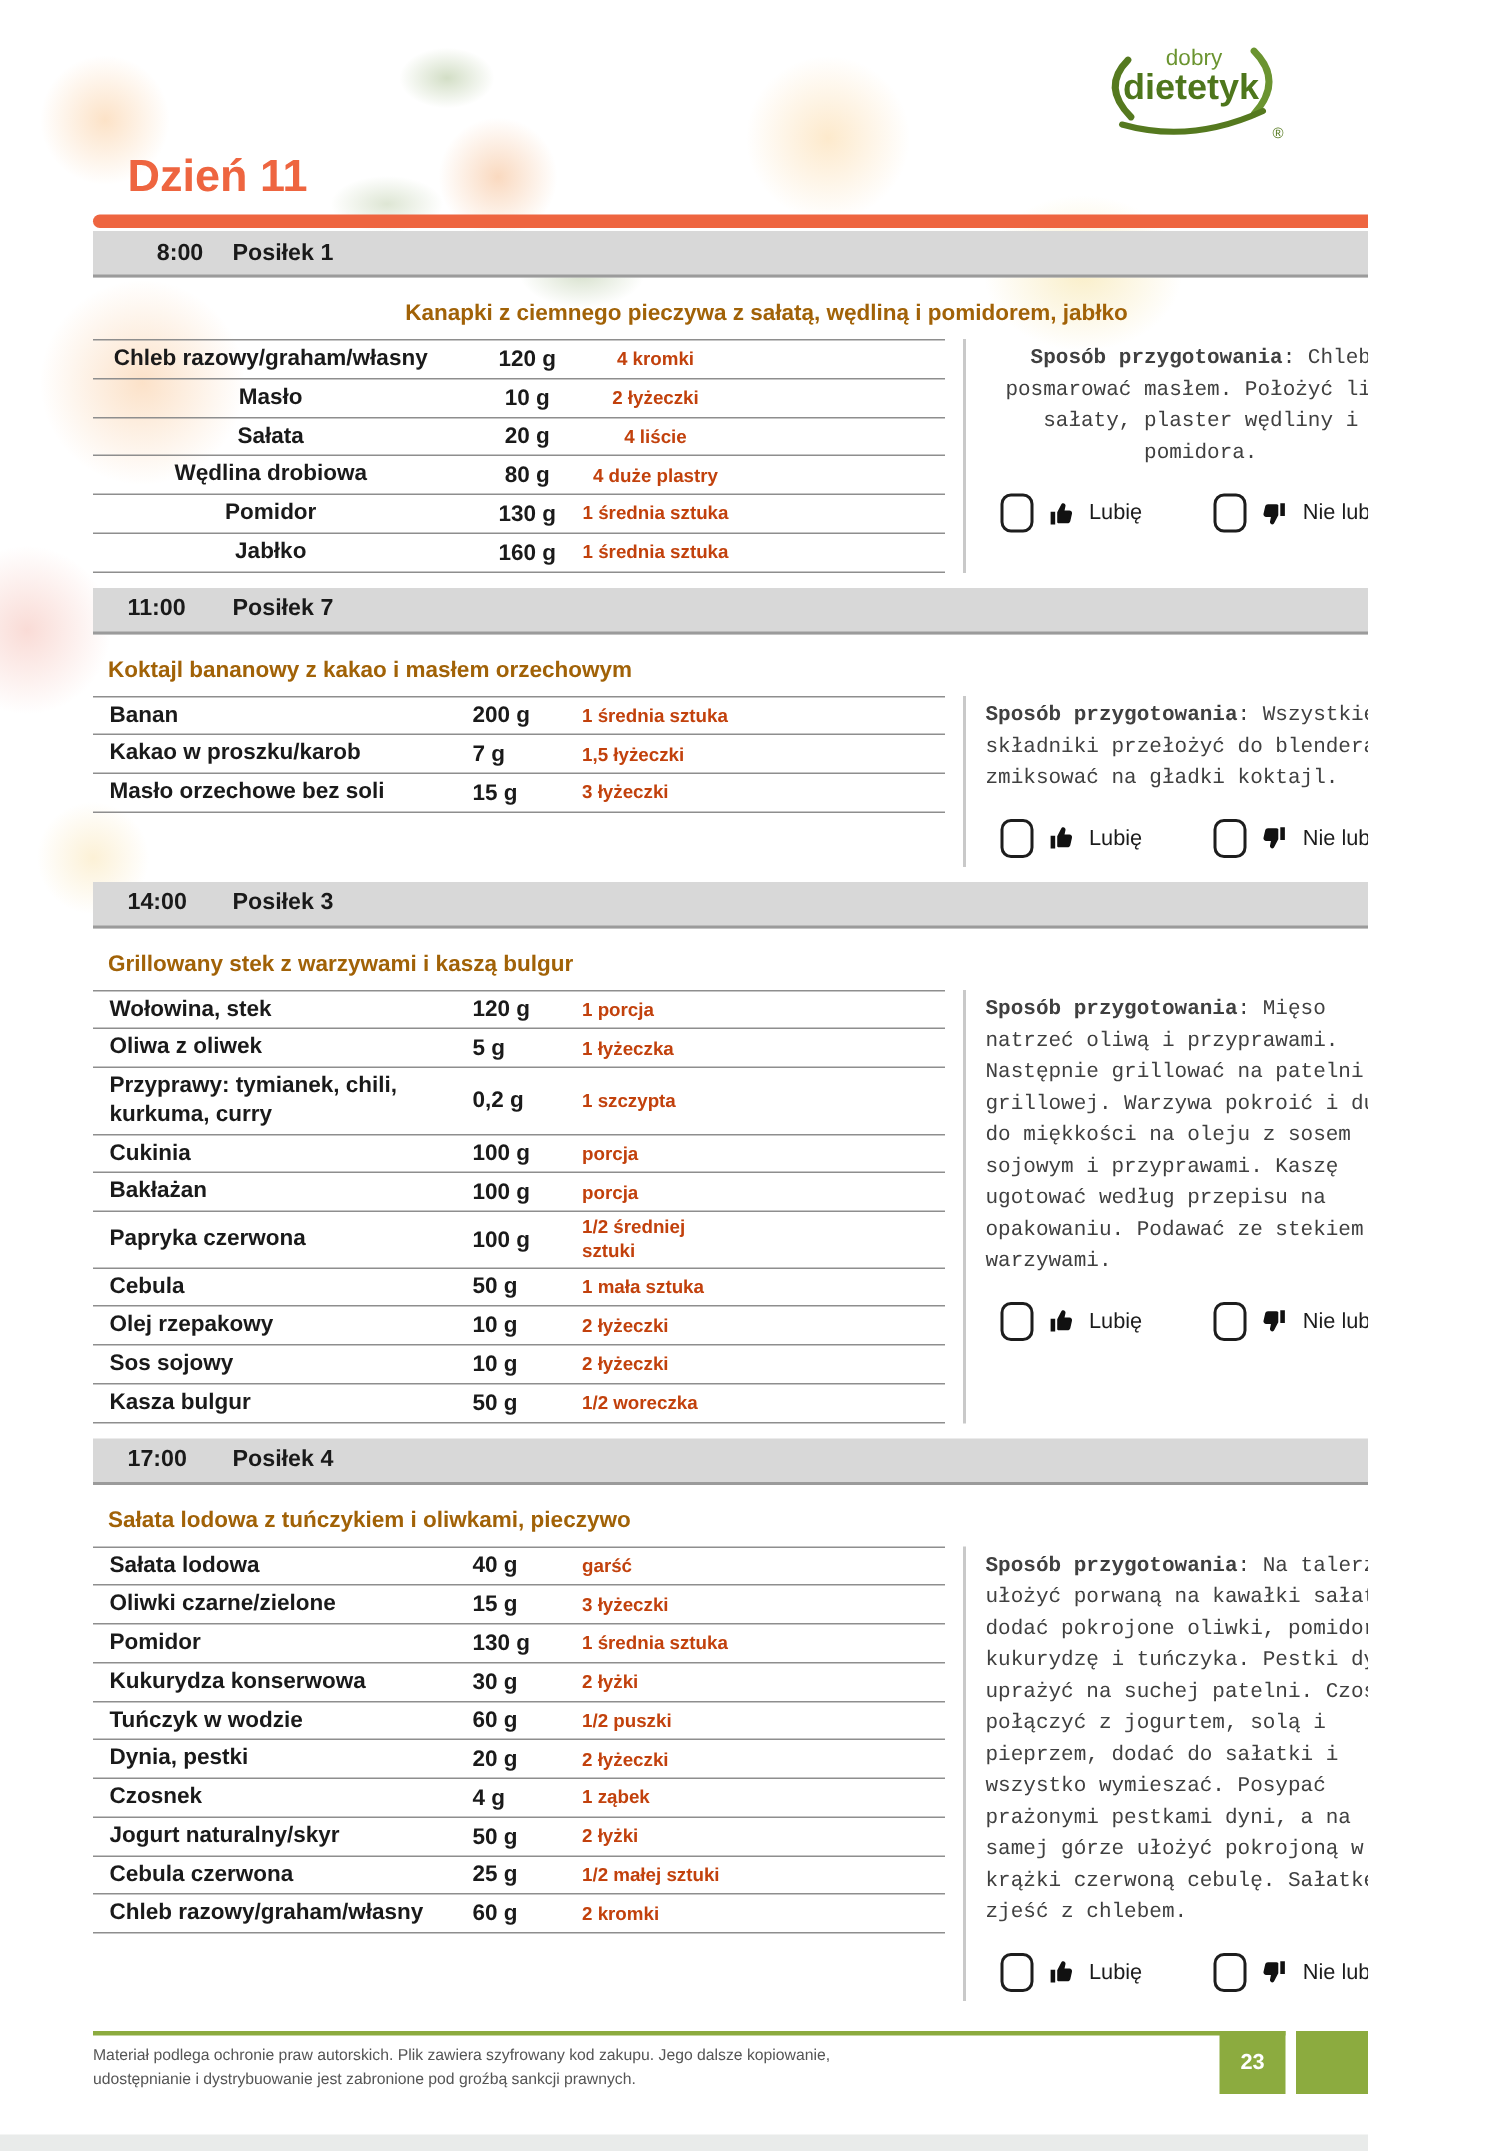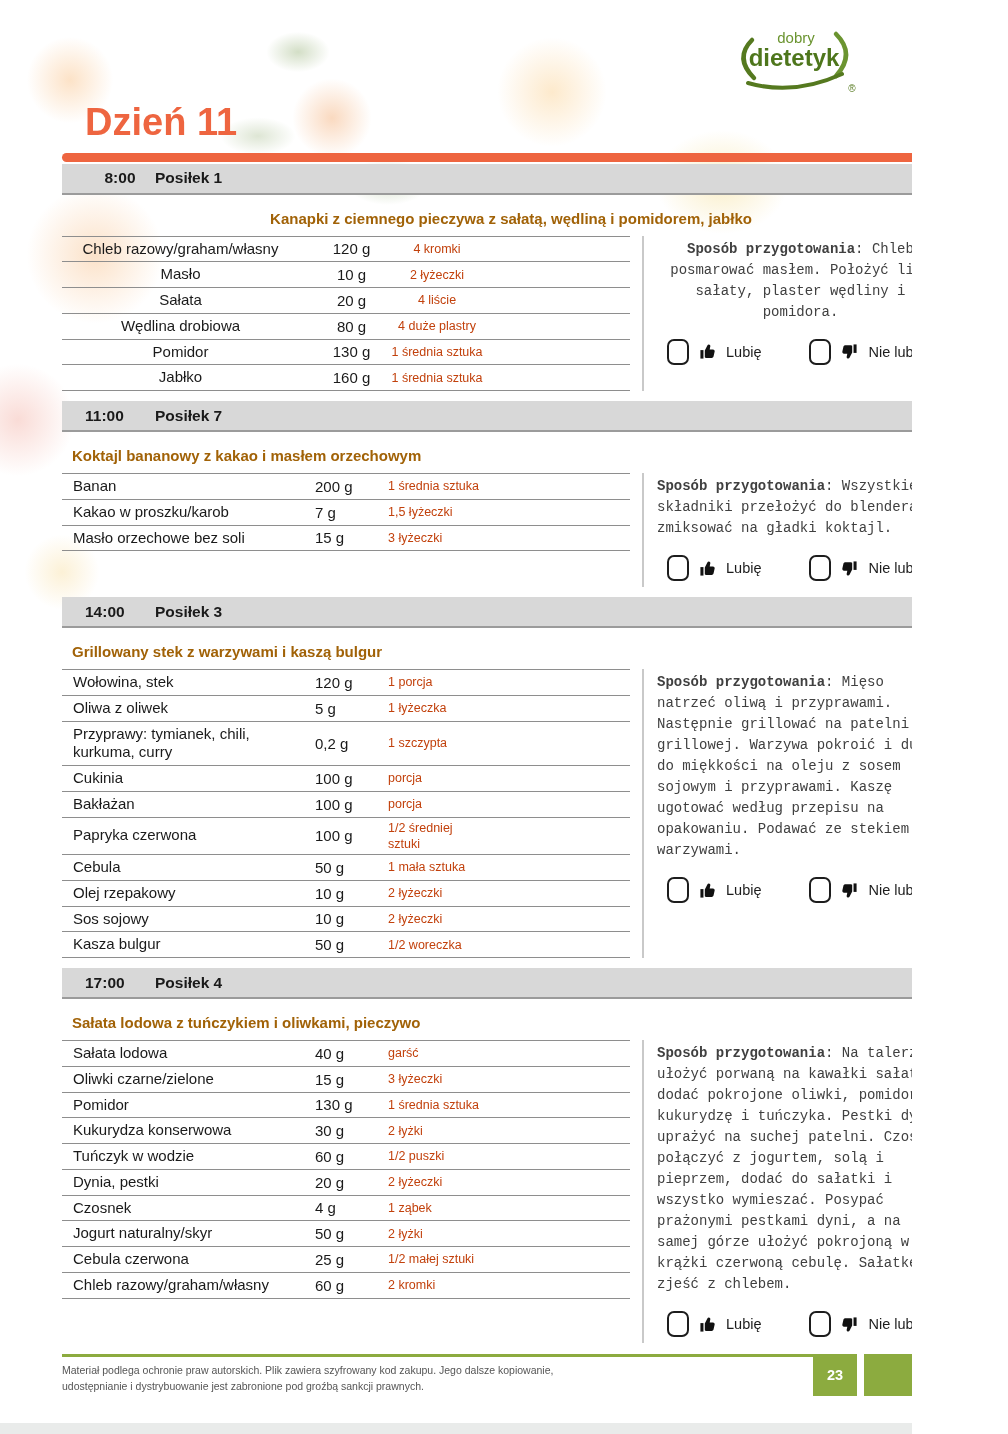--- a/index.html
+++ b/index.html
@@ -23,35 +23,35 @@
       radial-gradient(circle 52px at 62px 572px,  rgba(244,204,108,.28), rgba(244,204,108,0) 72%);
   }
 
   .content { position:relative; margin:0 58px 0 62px; width:888px; }
 
   
   .logo { position:absolute; top:24px; right:50px; width:132px; height:72px; }
 
   
   .page-header { padding-top:100px; }
-  .page-title { font-size:38px; font-weight:bold; color:var(--accent); padding-left:23px; line-height:1.2; }
+  .page-title { font-size:30px; font-weight:bold; color:var(--accent); padding-left:23px; line-height:1.2; }
   .accent-rule { height:9px; background:var(--accent); border-radius:5px; margin-top:7px; }
 
   
   .meal { margin-top:10px; }
   .meals > .meal:first-child { margin-top:2px;text-align:center; }
   .meal-bar { display:flex; align-items:center; height:31px; background:#d8d8d8;
               border-bottom:2px solid #9b9b9b; padding:0 12px 0 23px; }
   .meal-time { width:70px; font-size:15.5px; font-weight:bold; }
   .meal-name { font-size:15.5px; font-weight:bold; }
   .meal-percent { margin-left:auto; font-size:12px; color:#6d28d9; }
   .meal-title { font-size:15px; font-weight:bold; margin:15px 0 9px 10px; color:#a16207; }
 
   .two-col { display:flex; align-items:stretch; }
-  .col-left { width:580px; flex:none; }
+  .col-left { width:580px; flex:none;font-weight:bold; }
   .itable { width:568px; border-top:1px solid #8e8e8e; }
   .irow { display:flex; align-items:center; border-bottom:1px solid #8e8e8e; min-height:25px; padding:2px 0; }
   .c-name { width:253px; padding:1px 27px 1px 11px; font-size:15px; line-height:1.25; }
   .c-amount { width:73px; font-size:15px; }
   .c-household { width:98px; font-size:12.5px; color:#c2410c; line-height:1.3; }
   .c-fill { flex:1; }
 
   .col-right { flex:1; border-left:2px solid #c9c9c9; padding:3px 6px 0 13px; }
   .prep { font-size:14px; line-height:1.5; color:#404040; margin:0;font-family:Liberation Mono, monospace; }
   .prep-label { font-weight:bold; }

